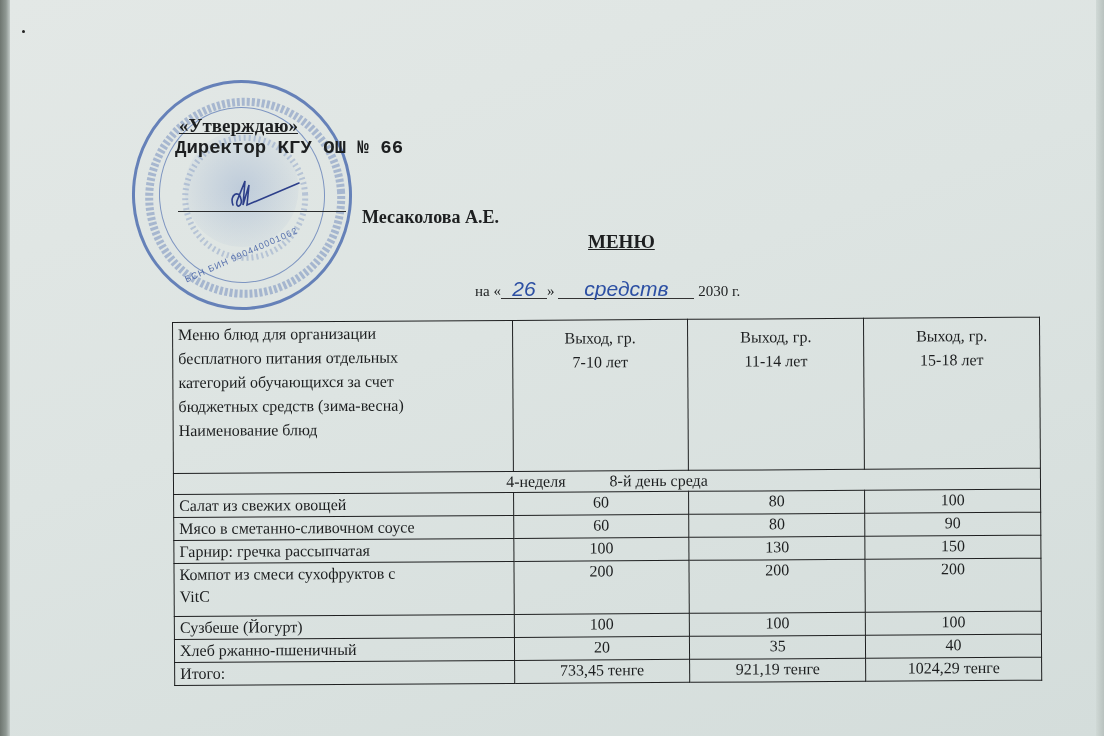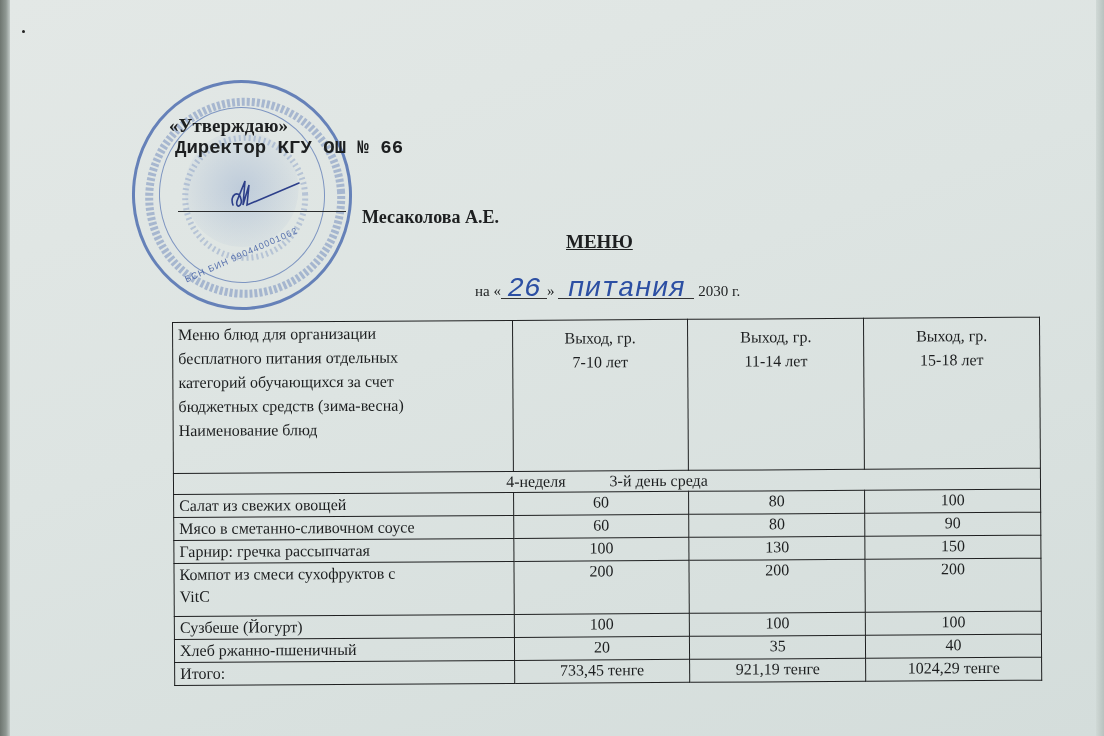--- a/index.html
+++ b/index.html
@@ -45,41 +45,41 @@
     .stamp svg { position: absolute; left: 0; top: 0; }
     .stamp-bin {
       position: absolute; left: 40px; top: 162px; width: 150px;
       font-family: "Liberation Sans", sans-serif; font-size: 9px;
       color: rgba(55, 85, 160, 0.8);
       transform: rotate(-20deg);
       letter-spacing: 1px;
     }
 
     .approve {
-      position: absolute; left: 169px; top: 112px;
-      font-weight: bold; font-size: 19px; line-height: 27px;
+      position: absolute; left: 179px; top: 112px;
+      font-weight: bold; font-size: 19px; line-height: 27px; text-decoration: underline;
     }
     .director { position: absolute; left: 175px; top: 137px; font-weight: bold; font-size: 19px; font-family: Liberation Mono, monospace; }
     .signature-line {
       position: absolute; left: 178px; top: 211px; width: 168px; height: 1px; background: #2a2b2c;
     }
     .signature {
       position: absolute; left: 225px; top: 175px;
     }
     .director-name { position: absolute; left: 362px; top: 186px; font-weight: bold; font-size: 18px; margin-top: 21px; }
 
     .menu-title {
-      position: absolute; left: 566px; top: 231px;
+      position: absolute; left: 588px; top: 231px;
       font-weight: bold; font-size: 19px; text-decoration: underline;
     }
     .date-line {
       position: absolute; left: 475px; top: 280px; font-size: 15px; white-space: nowrap;
     }
     .date-line .hand {
-      font-family: Liberation Mono, monospace; font-style: italic; color: #2c4fa3; font-size: 28px;
+      font-family: Liberation Sans, sans-serif; font-style: italic; color: #2c4fa3; font-size: 21px;
       display: inline-block; border-bottom: 1px solid #333; padding: 0 3px; line-height: 18px;
     }
     .date-line .hand.day { width: 40px; text-align: center; }
     .date-line .hand.month { width: 130px; text-align: center; margin-left: 4px; }
 
     
     .menu-table {
       position: absolute; left: 172px; top: 322px; width: 868px;
       border-collapse: collapse;
       transform: rotate(-0.35deg);
@@ -126,21 +126,21 @@
 <div class="signature">
   <svg width="80" height="40" viewBox="0 0 80 40">
     <path d="M8 30 C 4 20, 14 14, 16 24 C 18 32, 10 34, 12 26 L 20 6 L 18 30 L 24 10 L 22 30 L 74 8" fill="none" stroke="#2d3f8a" stroke-width="1.6" stroke-linecap="round"></path>
   </svg>
 </div>
 <div class="signature-line"></div>
 <div class="director-name">Месаколова А.Е.</div>
 
 <div class="menu-title">МЕНЮ</div>
 <div class="date-line">
-  <span>на «</span><span class="hand day">26</span><span>»</span><span class="hand month">питания</span>
+  <span>на «</span><span class="hand day">26</span><span>»</span><span class="hand month">средств</span>
   <span>2030 г.</span>
 </div>
 
 <table class="menu-table">
   <tbody>
       <tr class="head">
     <td class="col-name">
       <div>Меню блюд для организации</div>
       <div>бесплатного питания отдельных</div>
       <div>категорий обучающихся за счет</div>
@@ -155,21 +155,21 @@
       <div>Выход, гр.</div>
       <div>11-14 лет</div>
     </td>
     <td class="col-v">
       <div>Выход, гр.</div>
       <div>15-18 лет</div>
     </td>
   </tr>
   <tr class="week">
     <td colspan="4">
-      <span>4-неделя</span><span>3-й день среда</span>
+      <span>4-неделя</span><span>8-й день среда</span>
     </td>
   </tr>
   <tr class="row">
     <td class="col-name">Салат из свежих овощей</td>
     <td class="col-v">60</td>
     <td class="col-v">80</td>
     <td class="col-v">100</td>
   </tr>
   <tr class="row">
     <td class="col-name">Мясо в сметанно-сливочном соусе</td>

